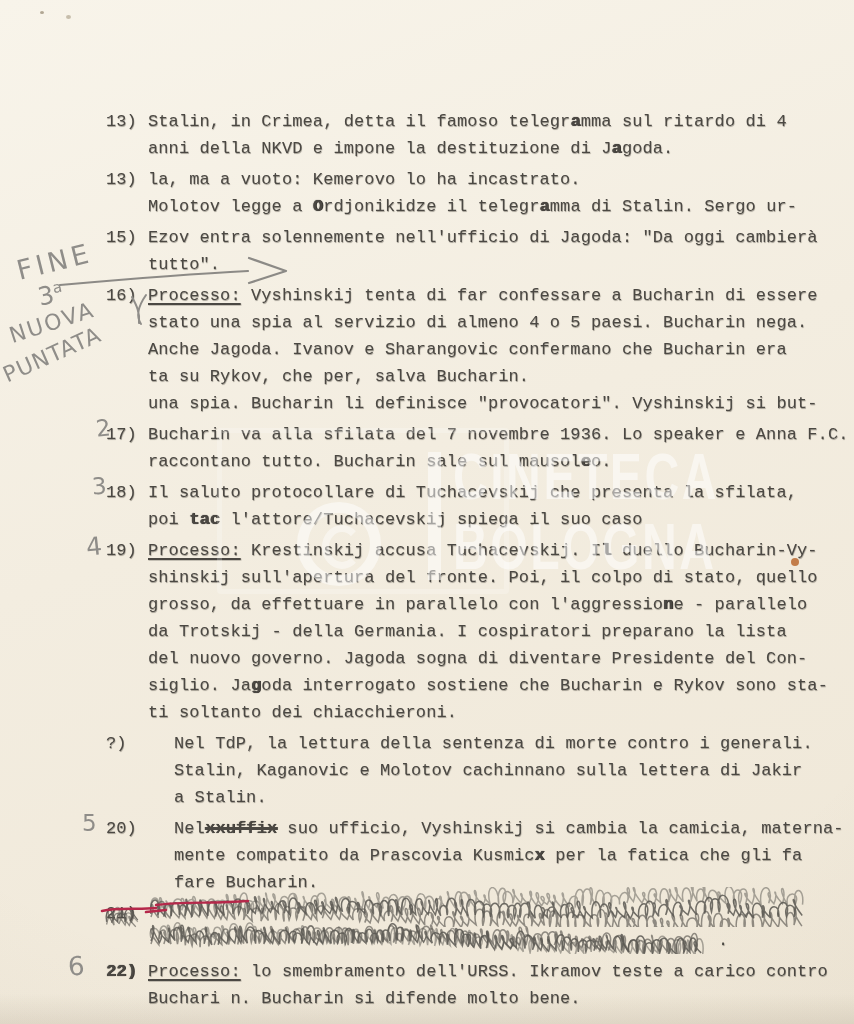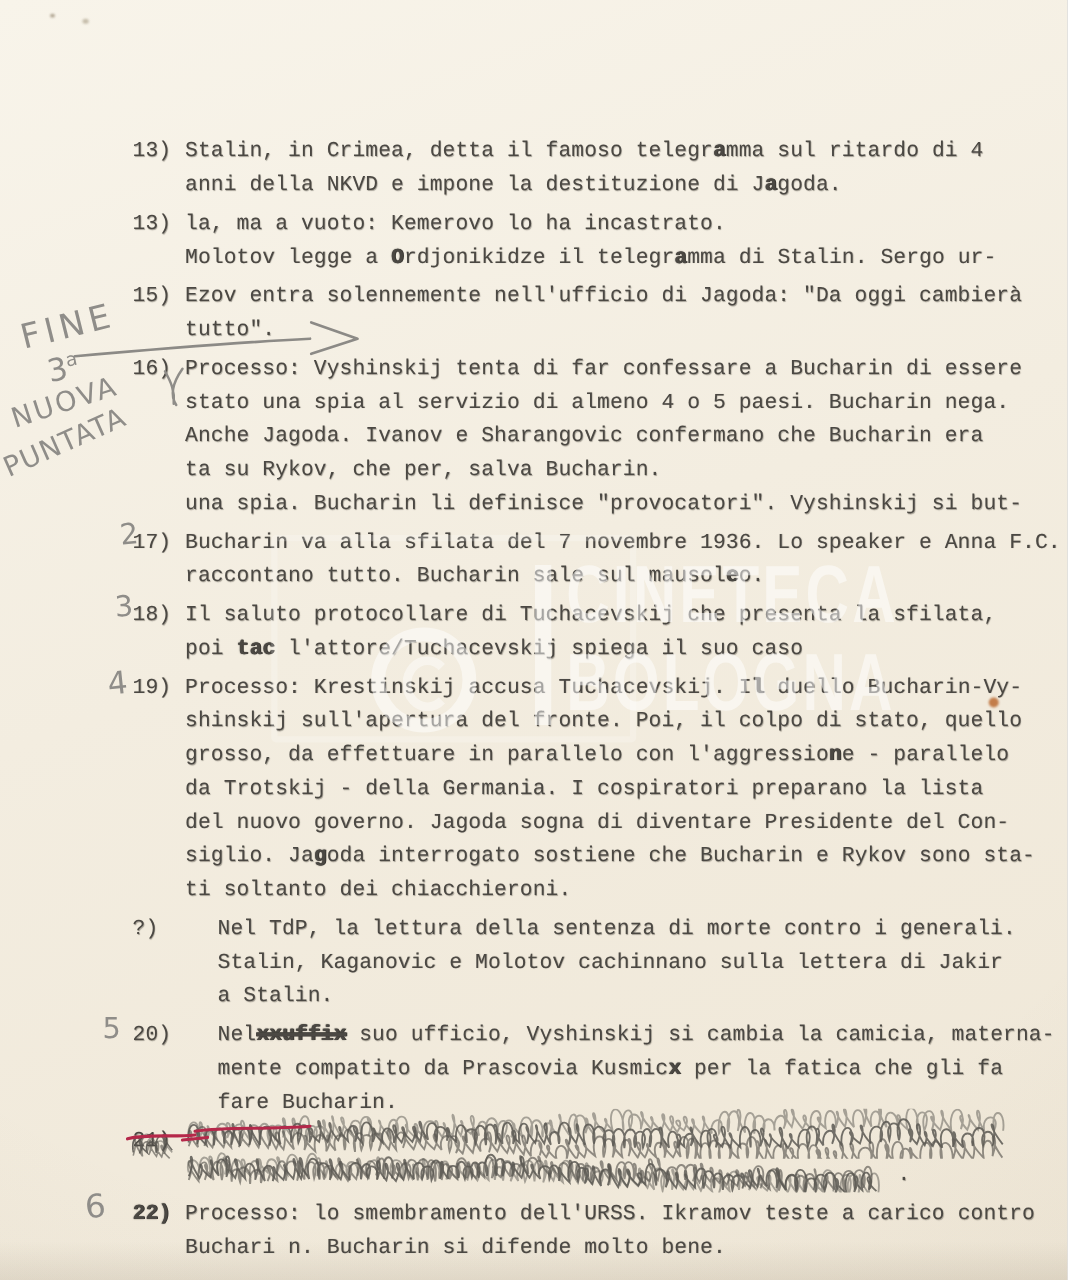--- a/index.html
+++ b/index.html
@@ -10,23 +10,23 @@
         background:radial-gradient(135% 105% at 42% 38%, rgba(255,255,255,0) 55%, rgba(118,98,68,.09) 100%),
                    linear-gradient(to bottom, rgba(0,0,0,0) 97%, rgba(90,75,50,.10) 100%);}
   
   #content{position:absolute;left:12px;top:108px;width:854px;z-index:2;}
   .item{position:relative;margin:0 0 4px 0;padding-left:136px;}
   .item.indent .body{padding-left:26px;}
   .num{position:absolute;left:94px;top:0;height:27px;line-height:27px;}
   .num,.line{font-size:17px;letter-spacing:.1px;color:#4b4843;white-space:pre;
         text-shadow:.5px .6px .7px rgba(72,66,58,.45);}
   .line{height:27px;line-height:27px;}
-  .u{text-underline-offset:3px;text-decoration-thickness:1.5px;}
+  .u{text-decoration:underline;text-underline-offset:3px;text-decoration-thickness:1.5px;}
   .ot{font-weight:bold;text-shadow:0 0 1px #3c3934,.8px 0 0 #3c3934;}
-  .xs{font-weight:bold;text-decoration:line-through;text-decoration-thickness:2.6px;
+  .xs{font-weight:normal;text-decoration:line-through;text-decoration-thickness:2.6px;
       text-shadow:0 0 1px #3c3934,.8px 0 0 #3c3934;}
   .scribble-svg{display:block;margin-top:-8px;}
   .scrib-line{display:flex;align-items:flex-end;}
   .tail{margin-left:2px;}
   
   .hand,.fw{font-family:"DejaVu Sans",sans-serif;color:#8f8d89;}
   .hand{position:absolute;line-height:1;}
   .i17 .hand{left:84px;top:-4px;font-size:23px;transform:rotate(-6deg);}
   .i18 .hand{left:80px;top:-4px;font-size:23px;transform:rotate(-4deg);}
   .i19 .hand{left:74px;top:-3px;font-size:25px;transform:rotate(-6deg);}

